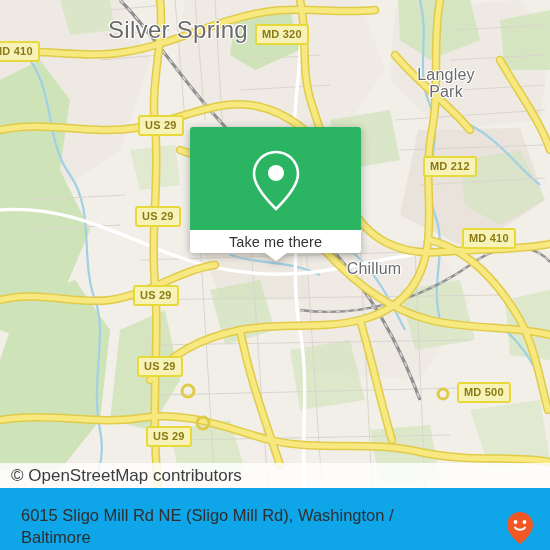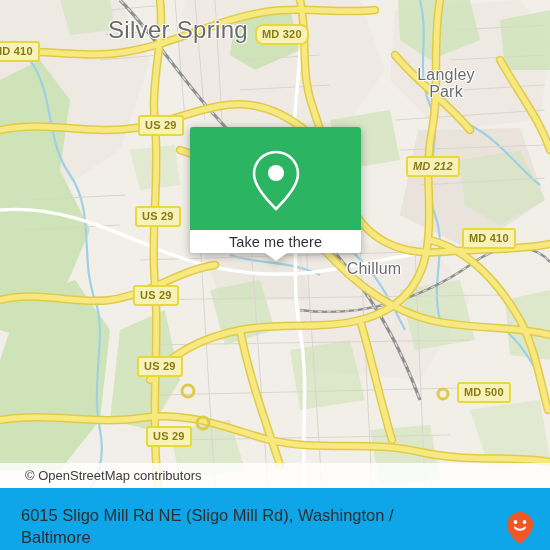--- a/index.html
+++ b/index.html
@@ -122,22 +122,22 @@
     left: 0;
     top: 463px;
     width: 550px;
     height: 25px;
     background: rgba(255,255,255,0.82);
     display: flex;
     align-items: center;
   }
   #osm-text {
     color: #3d3d3d;
-    font-size: 13px;
-    padding-left: 25px;
+    font-size: 17px;
+    padding-left: 11px;
     font-family: "Liberation Sans", sans-serif;
   }
 
   
   #footer {
     position: absolute;
     left: 0;
     top: 488px;
     width: 550px;
     height: 62px;
@@ -281,23 +281,23 @@
     </svg>
 
     <div class="place-label place-major" style="left:80px; top:16px; width:196px;">Silver Spring</div>
 
     <div class="place-label place-mid" style="left:334px; top:260px; width:80px;">Chillum</div>
 
     <div class="place-label place-mid" style="left:390px; top:66px; width:112px;">Langley
 Park</div>
 
     <div class="shield" style="left:-14px; top:41px;">MD 410</div>
-    <div class="shield" style="left:255px; top:24px;border-radius:8px;">MD 320</div>
+    <div class="shield" style="left:255px; top:24px;">MD 320</div>
     <div class="shield" style="left:138px; top:115px;">US 29</div>
-    <div class="shield" style="left:406px; top:156px;font-style:italic;">MD 212</div>
+    <div class="shield" style="left:423px; top:156px;">MD 212</div>
     <div class="shield" style="left:135px; top:206px;">US 29</div>
     <div class="shield" style="left:462px; top:228px;">MD 410</div>
     <div class="shield" style="left:133px; top:285px;">US 29</div>
     <div class="shield" style="left:137px; top:356px;">US 29</div>
     <div class="shield" style="left:457px; top:382px;">MD 500</div>
     <div class="shield" style="left:146px; top:426px;">US 29</div>
 
     <div id="popup">
       <div id="popup-image" style="background:#2bb563;">
         <svg width="56" height="64" viewBox="0 0 56 64">

